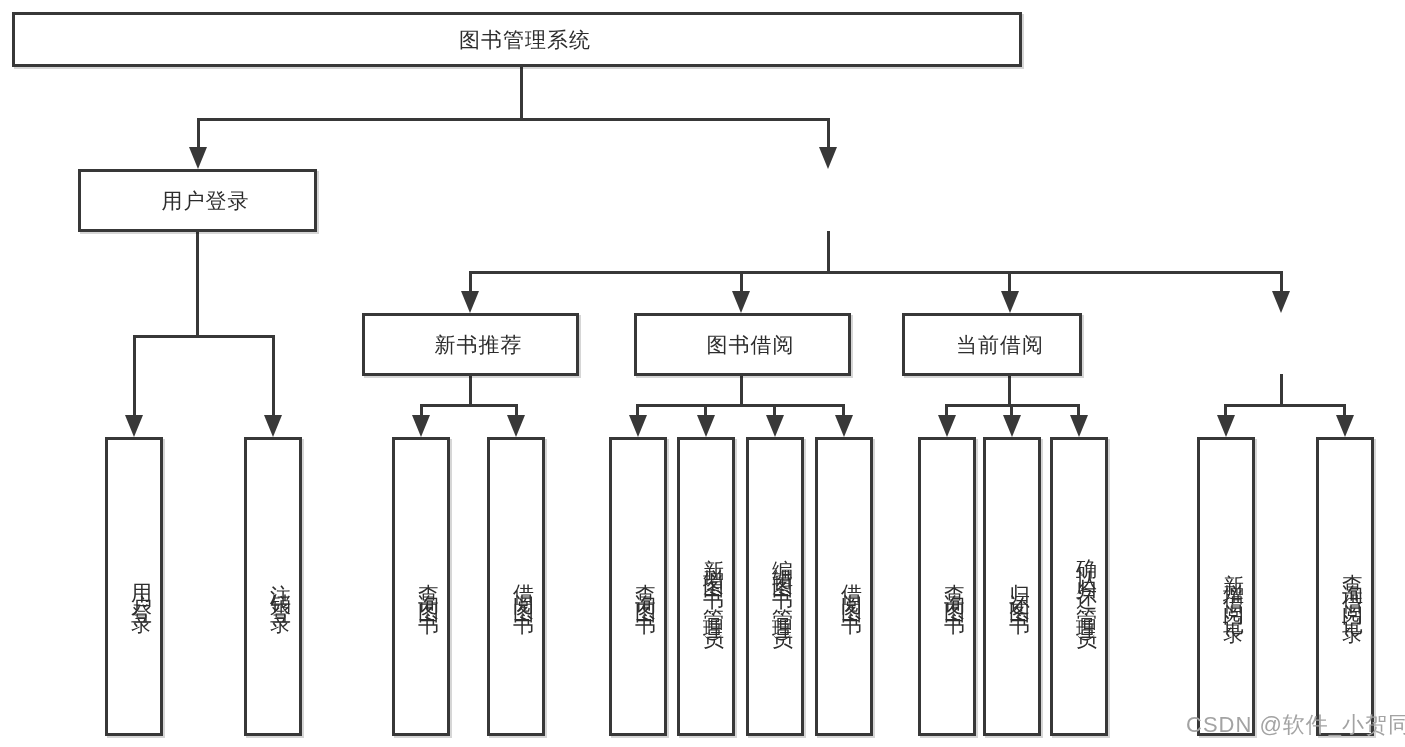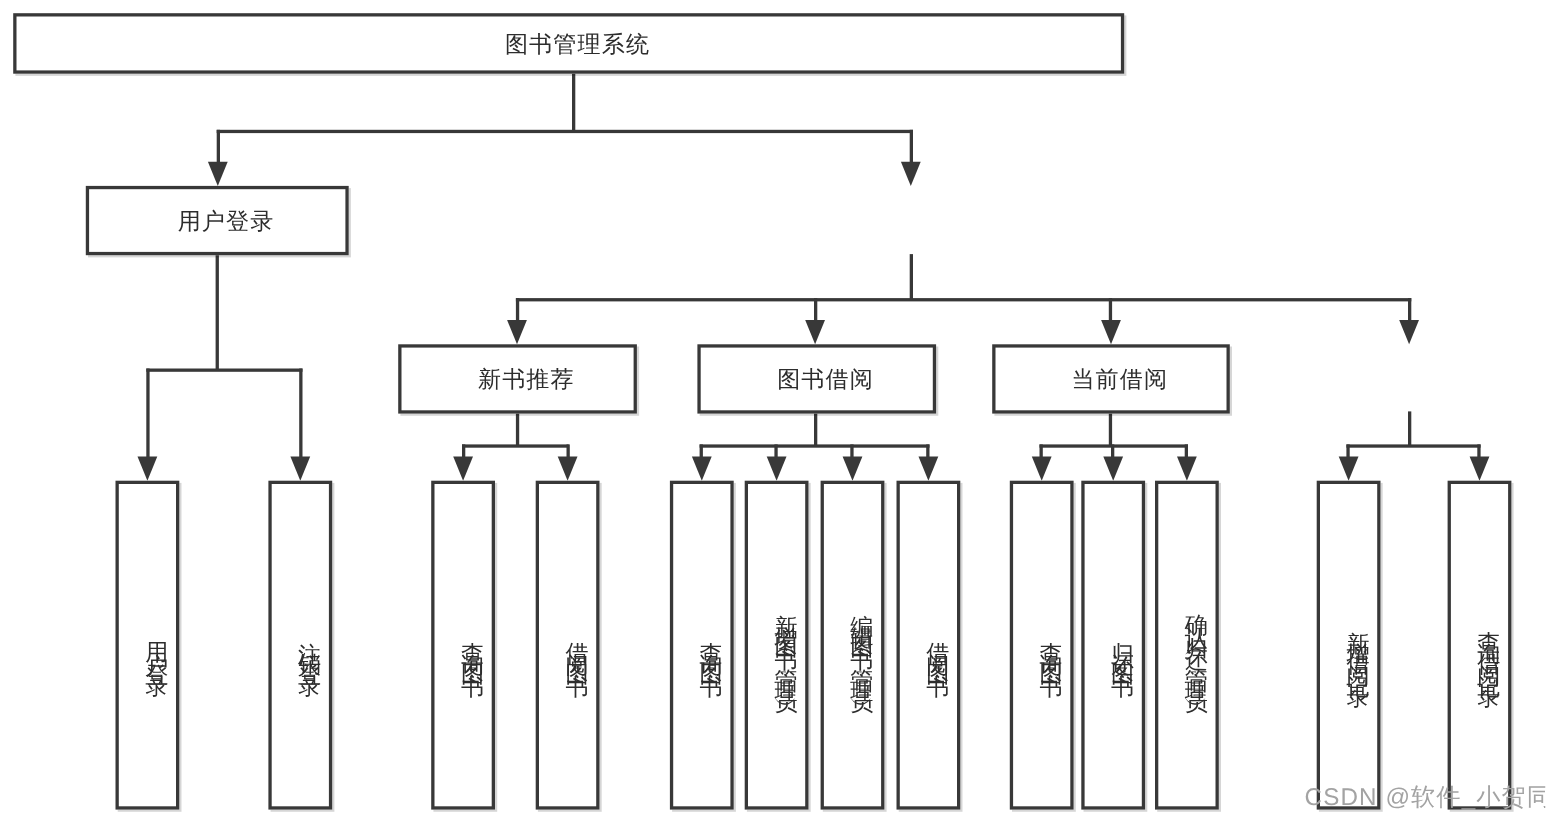--- a/index.html
+++ b/index.html
@@ -116,21 +116,21 @@
   <div class="ar" style="left:1070px;top:415px;"></div>
   <div class="ar" style="left:1217px;top:415px;"></div>
   <div class="ar" style="left:1336px;top:415px;"></div>
 
   <div class="box hnode" style="left:12px;top:12px;width:1010px;height:55px;">图书管理系统</div>
 
   <div class="box hnode" style="left:78px;top:169px;width:239px;height:63px;">用户登录</div>
 
   <div class="box hnode" style="left:362px;top:313px;width:217px;height:63px;">新书推荐</div>
   <div class="box hnode" style="left:634px;top:313px;width:217px;height:63px;">图书借阅</div>
-  <div class="box hnode" style="left:902px;top:313px;width:216px;height:63px;">当前借阅</div>
+  <div class="box hnode" style="left:902px;top:313px;width:180px;height:63px;">当前借阅</div>
 
   <div class="box vnode" style="left:105px;top:437px;width:58px;height:299px;">用户登录</div>
   <div class="box vnode" style="left:244px;top:437px;width:58px;height:299px;">注销登录</div>
 
   <div class="box vnode" style="left:392px;top:437px;width:58px;height:299px;">查询图书</div>
   <div class="box vnode" style="left:487px;top:437px;width:58px;height:299px;">借阅图书</div>
 
   <div class="box vnode" style="left:609px;top:437px;width:58px;height:299px;">查询图书</div>
   <div class="box vnode" style="left:677px;top:437px;width:58px;height:299px;">新增图书（管理员）</div>
   <div class="box vnode" style="left:746px;top:437px;width:58px;height:299px;">编辑图书（管理员）</div>

